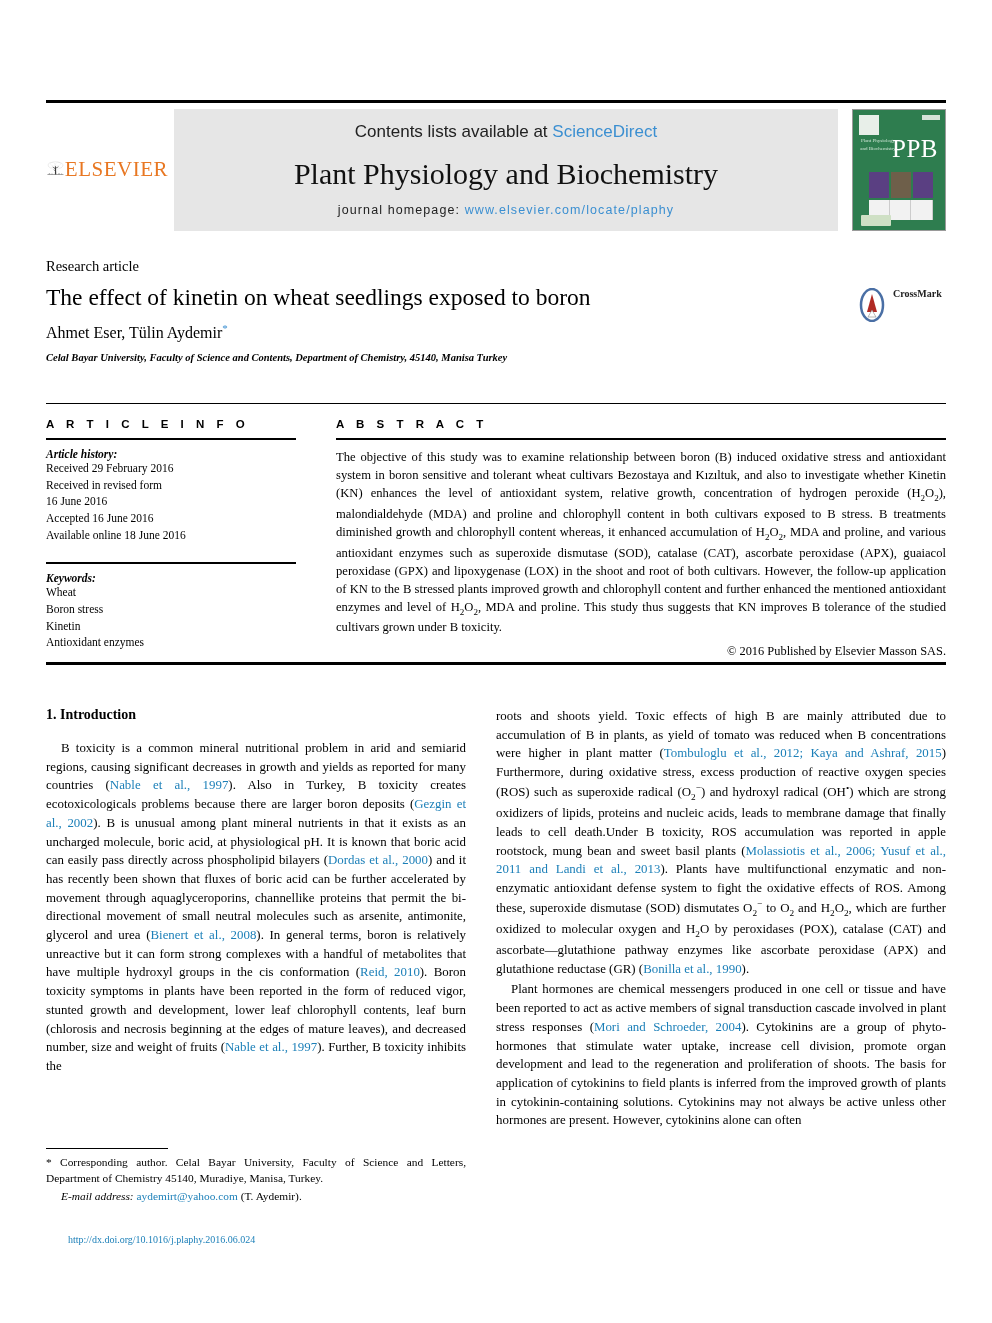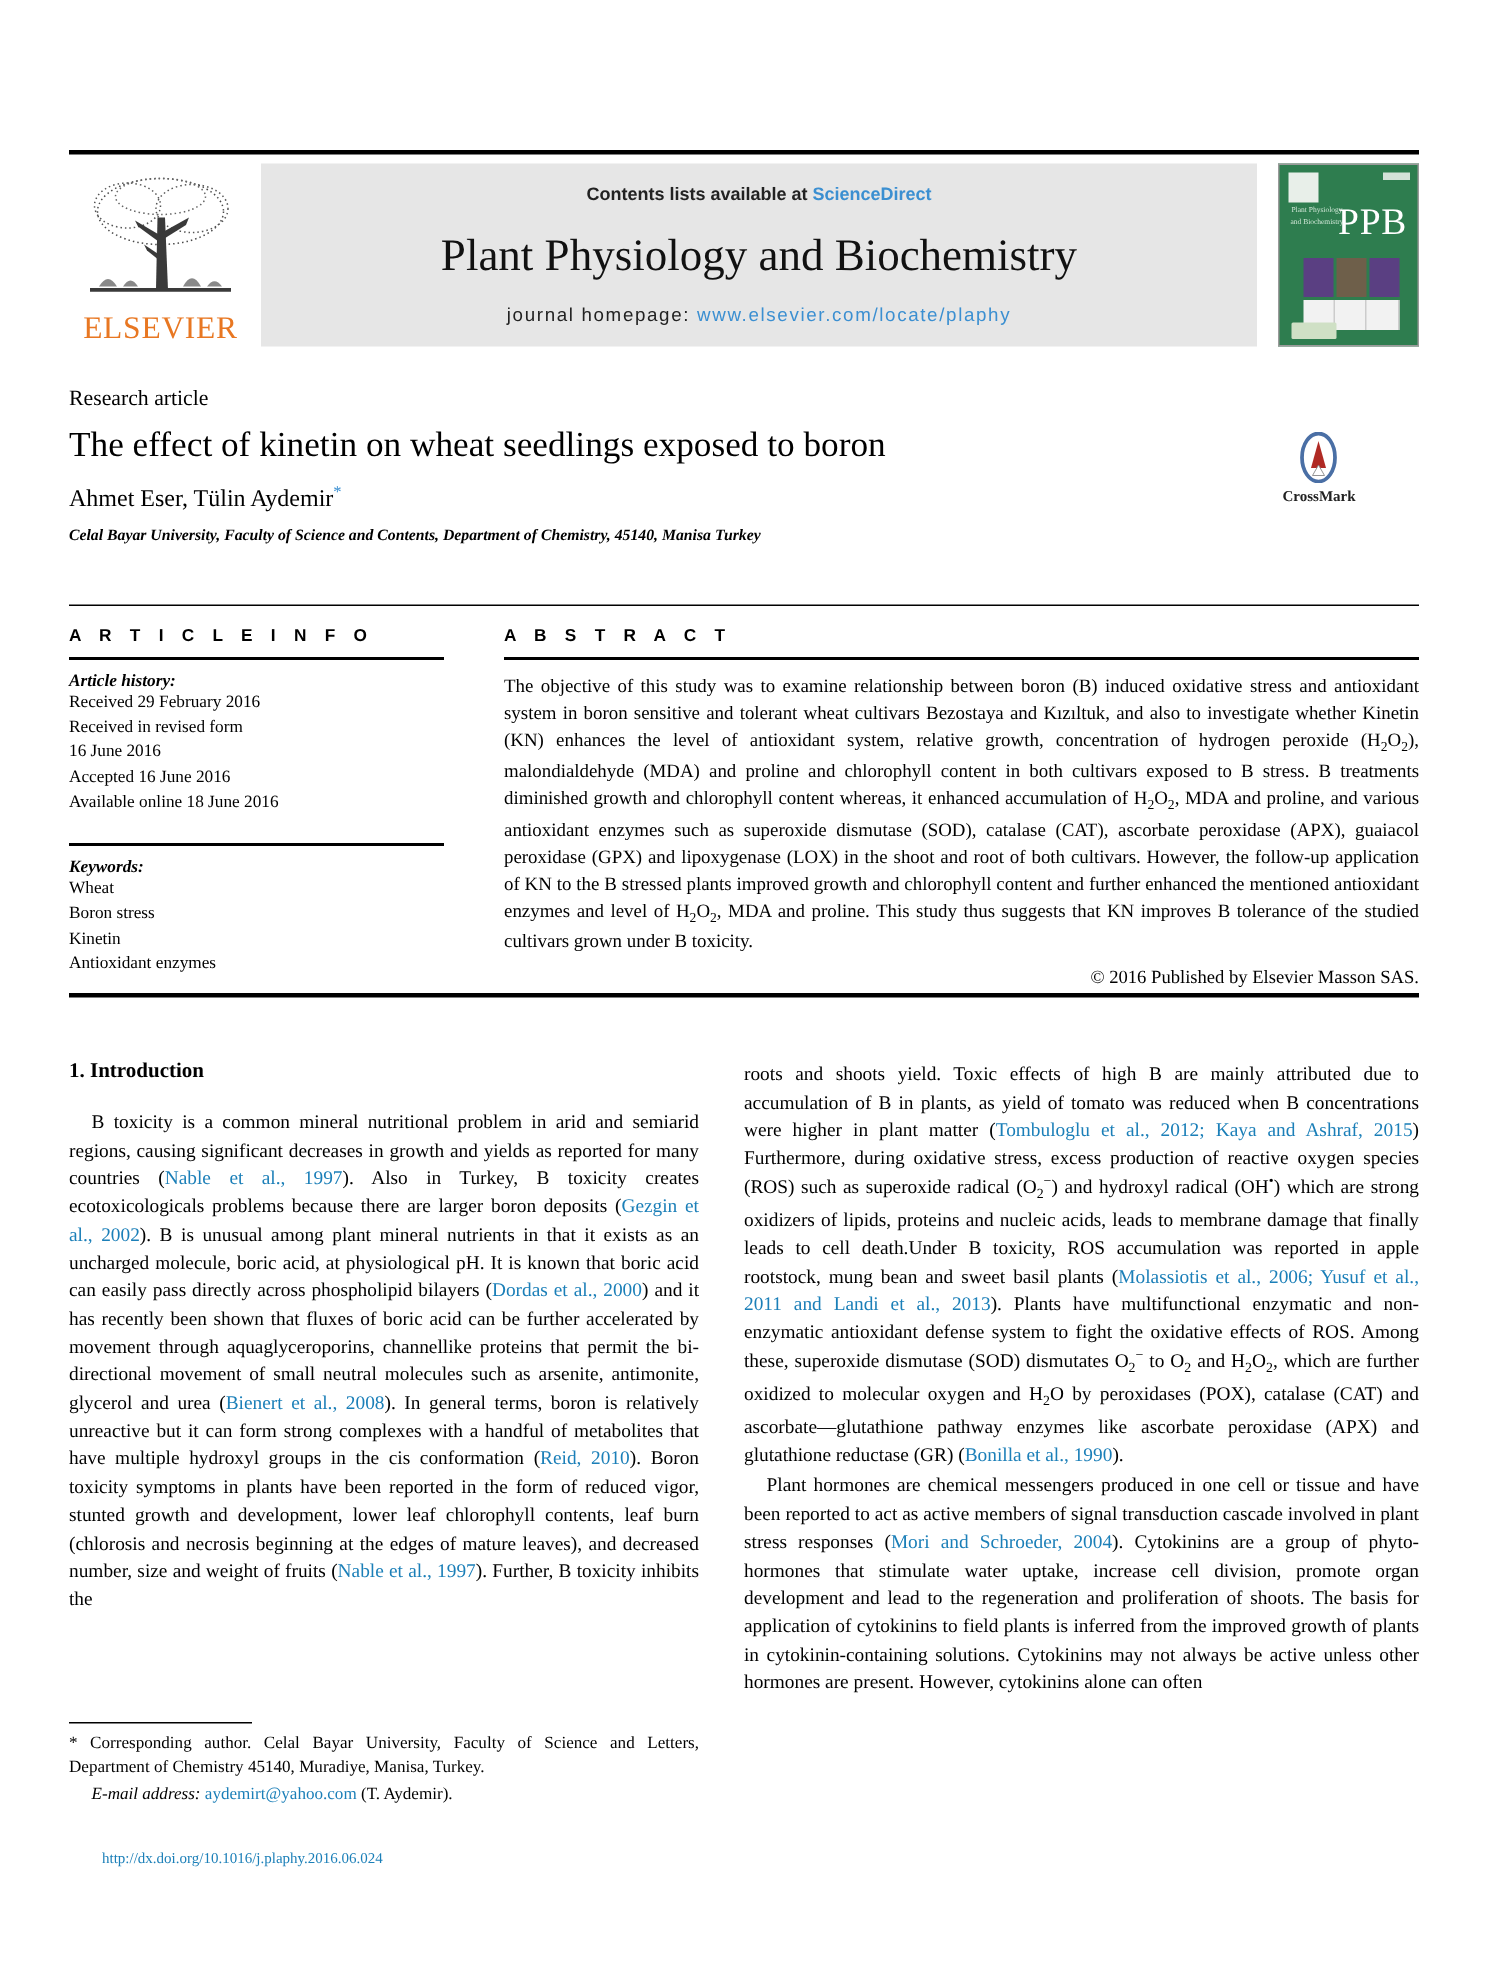--- a/index.html
+++ b/index.html
@@ -43,23 +43,21 @@
     border-top: 3px solid #000;
     padding-top: 6px;
     display: flex;
     align-items: stretch;
     box-sizing: border-box;
   }
   .elsevier-logo {
     width: 122px;
     flex: 0 0 122px;
     display: flex;
-    flex-direction: column;
     align-items: center;
-    justify-content: flex-end;
     padding-bottom: 2px;
   }
   .tree-svg { display:block; }
   .elsevier-word {
     font-family: "Liberation Serif", serif;
     color: #e87722;
     font-size: 21px;
     letter-spacing: .5px;
     line-height: 1;
     margin-top: 1px;
@@ -72,23 +70,22 @@
     text-align: center;
     display: flex;
     flex-direction: column;
     justify-content: space-between;
     padding: 13px 0 14px 0;
     box-sizing: border-box;
     min-height: 122px;
   }
   .contents-line {
     font-family: "Liberation Sans", sans-serif;
-    font-size: 12px;
+    font-size: 17px;
     color: #222;
-    font-weight: bold;
   }
   .contents-line .sd { color: #3b8fd1; }
   .journal-title {
     font-family: "Liberation Serif", serif;
     font-size: 30px;
     color: #111;
     line-height: 1.1;
     margin: 7px 0 5px 0;
   }
   .homepage-line {
@@ -217,23 +214,21 @@
     font-size: 10.5px;
     font-style: italic;
     font-weight: bold;
     font-family: "Liberation Serif", serif;
   }
   .crossmark {
     position: absolute;
     left: 855px;
     top: 288px;
     display: flex;
-    align-items: center;
     gap: 4px;
-    flex-direction: column;
   }
   .cm-word {
     font-family: "Liberation Serif", serif;
     font-size: 10px;
     font-weight: bold;
     color: #222;
   }
 
   
   .rule-top {

